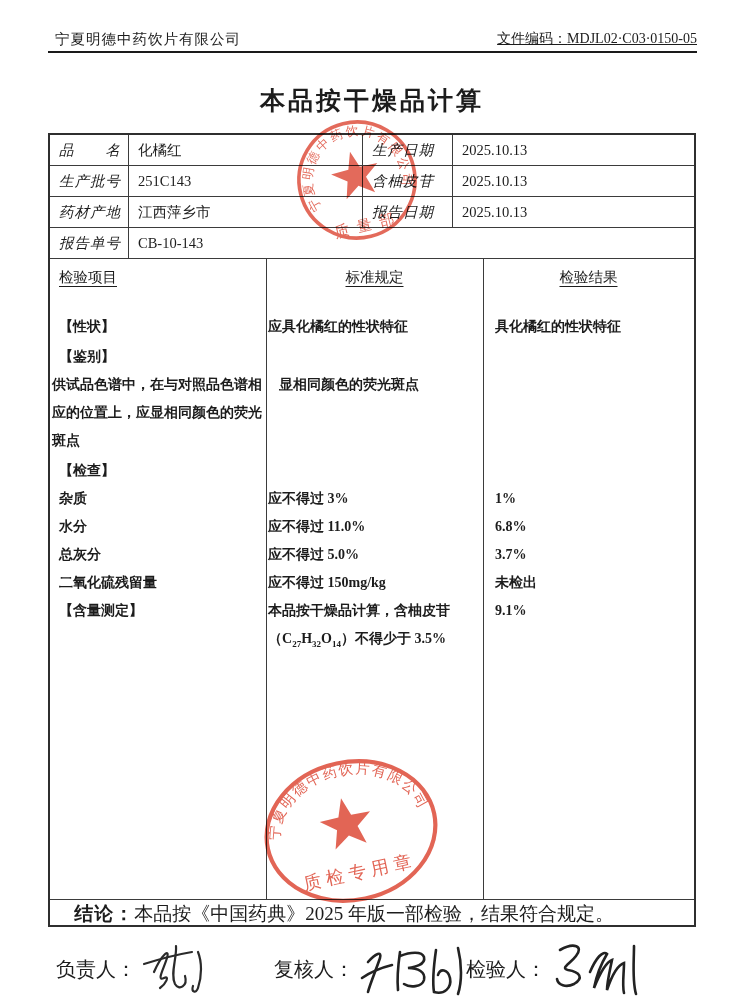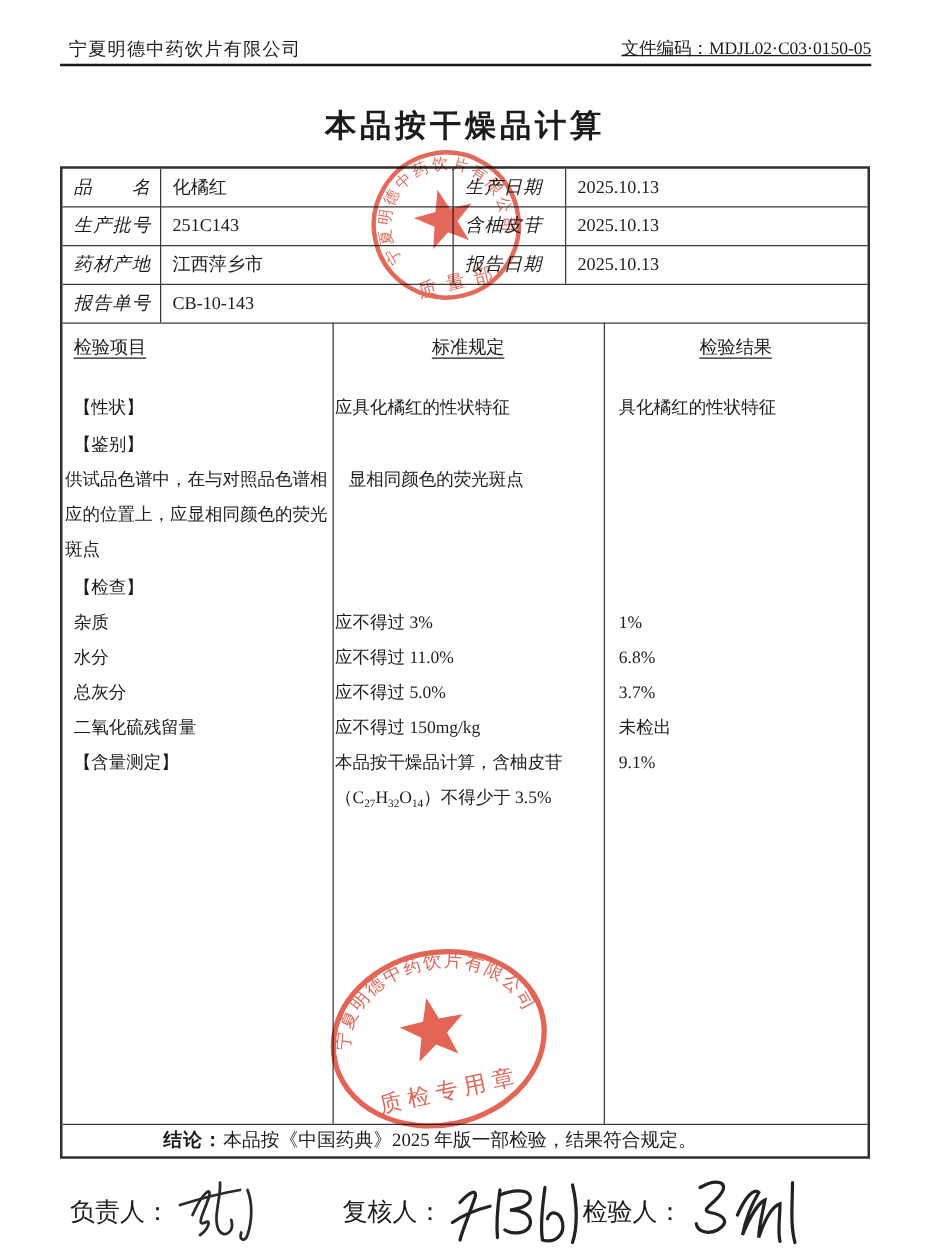--- a/index.html
+++ b/index.html
@@ -12,28 +12,28 @@
   .doccode{right:47px;top:30px;font-size:14px;text-decoration:underline;}
   .toprule{left:48px;top:51px;width:649px;height:2px;background:#1a1a1a;}
   .title{left:0;top:84px;width:744px;text-align:center;font-size:25px;font-weight:bold;letter-spacing:3px;}
   .tablewrap{left:48px;top:133px;width:648px;height:794px;border:2px solid #2f2f2f;box-sizing:border-box;}
   .hline{position:absolute;left:0;width:100%;height:1.4px;background:#3b3b3b;}
   .vline{position:absolute;width:1.4px;background:#3b3b3b;}
   .cell{position:absolute;font-size:14.5px;line-height:30px;white-space:nowrap;}
   .lbl{letter-spacing:1px;font-style:italic;}
   .colhead{position:absolute;font-size:14.5px;text-decoration:underline;text-underline-offset:4px;}
   .bodyrows{position:absolute;left:0;top:178px;width:644px;}
-  .brow{display:flex;align-items:flex-start;}
+  .brow{display:flex;align-items:flex-start;font-weight:bold;}
   .bcell{font-size:14px;line-height:28px;box-sizing:border-box;}
   .c1{width:216px;padding-left:9px;}
   .c2{width:217px;padding-left:2px;padding-right:5px;}
   .c3{width:211px;padding-left:12px;}
   .h30{min-height:30px}.h28{min-height:28px}.h86{min-height:86px}.h58{min-height:58px}
   .sub{font-size:9px;}
-  .conclusion{position:absolute;left:0;top:764px;width:588px;height:28px;text-align:center;font-size:15px;line-height:29px;}
+  .conclusion{position:absolute;left:0;top:764px;width:588px;height:28px;text-align:center;font-size:19px;line-height:29px;}
   .conclusion b{letter-spacing:1px;}
   .footer{left:48px;top:940px;width:648px;height:58px;}
   .sigblock{position:absolute;top:0;height:58px;display:flex;align-items:center;}
   .siglabel{font-size:20px;}
   .stampsvg{left:0;top:0;width:744px;height:1000px;pointer-events:none;mix-blend-mode:multiply;}
 </style>
 </head>
 <body>
 
 <div class="page">

